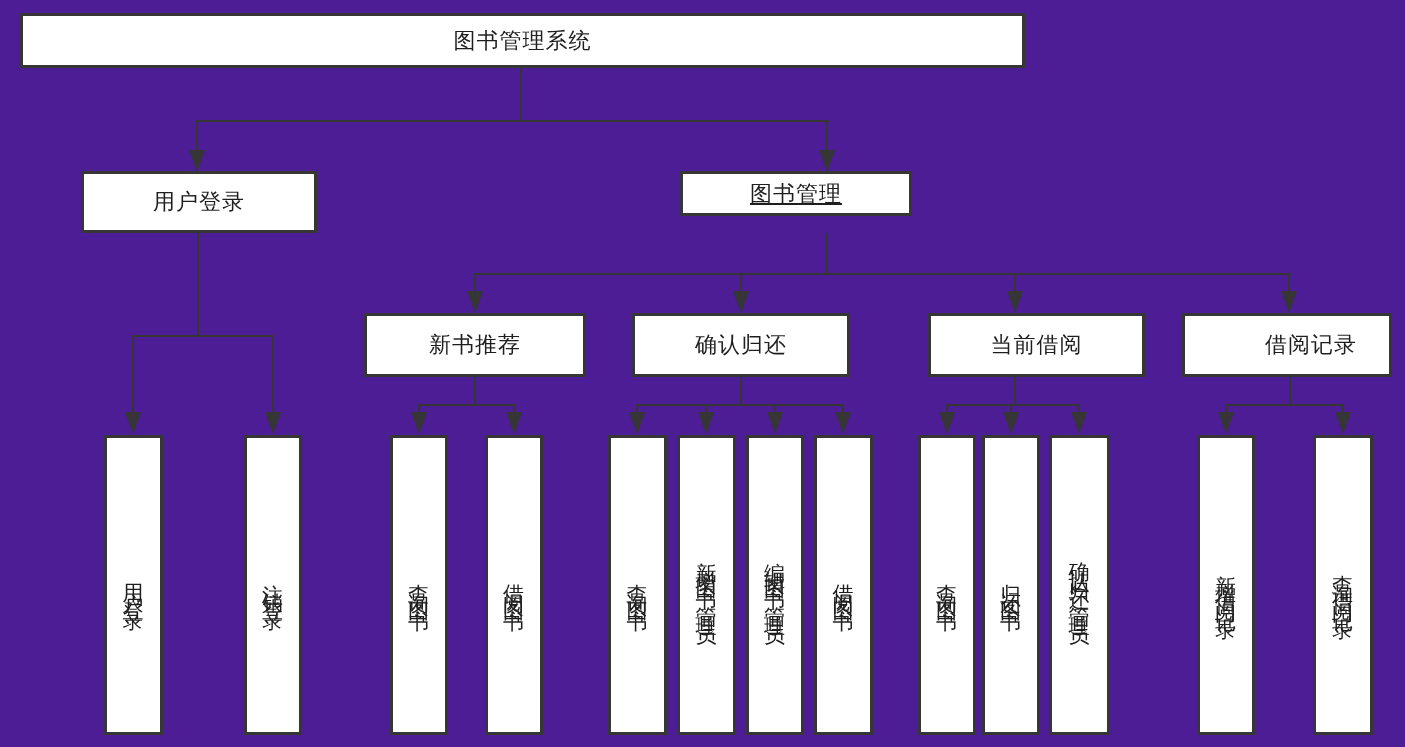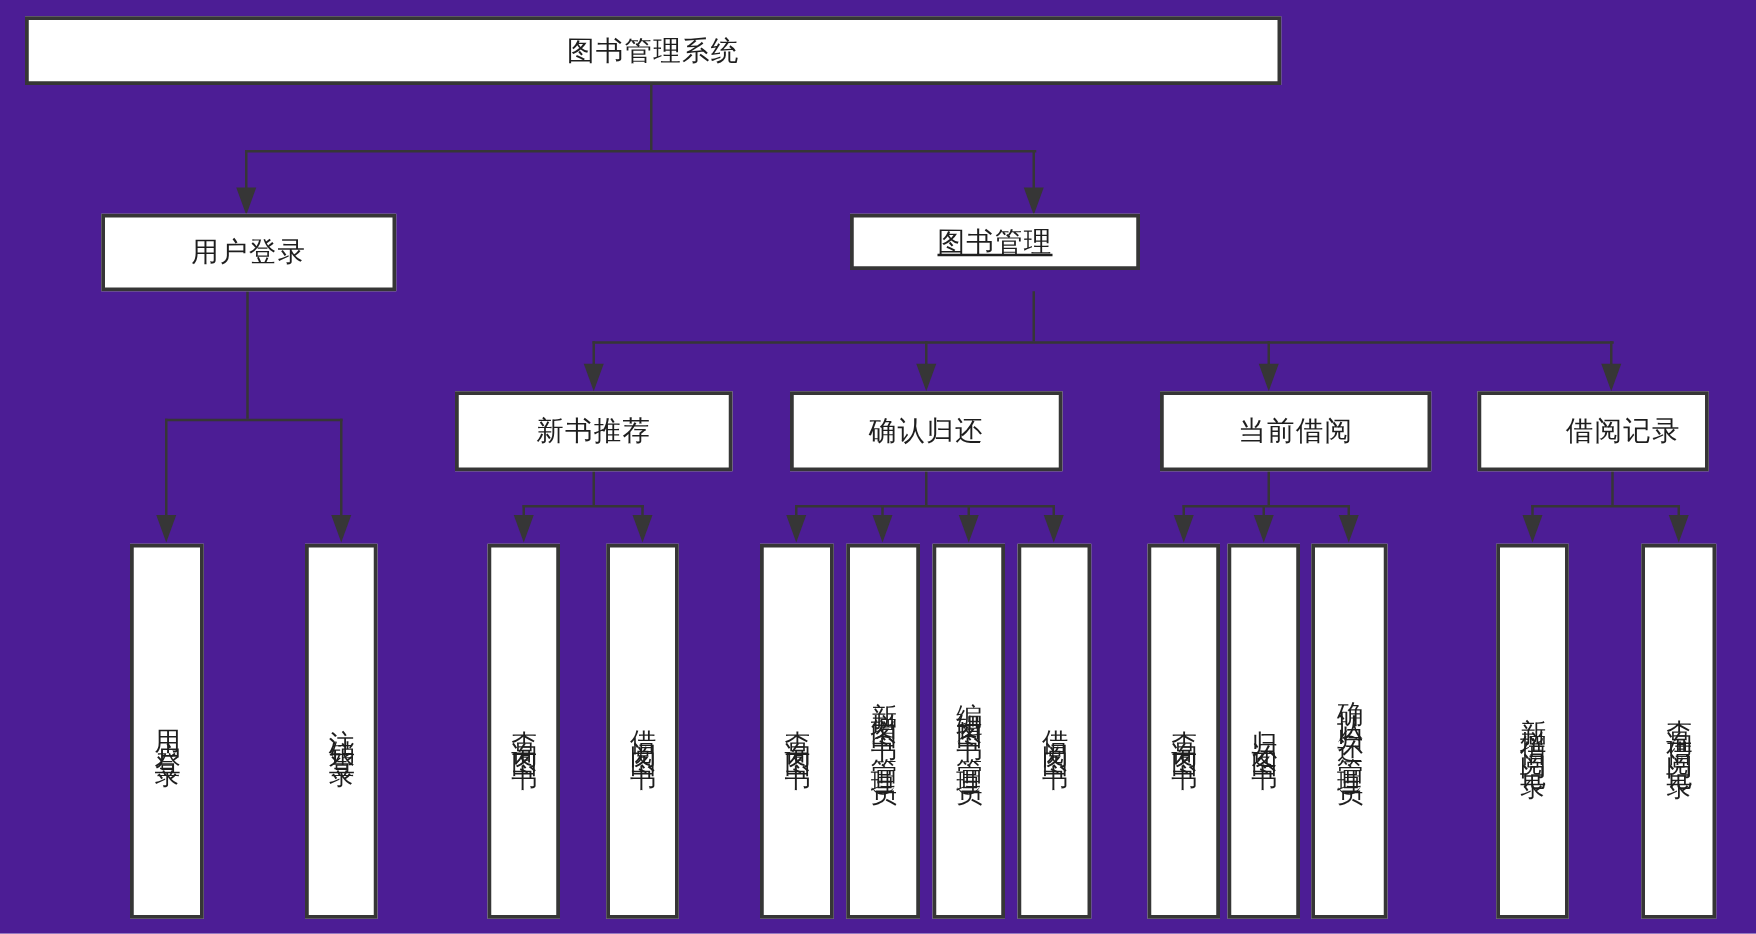--- a/index.html
+++ b/index.html
@@ -147,21 +147,21 @@
 
   <div class="hnode" style="left:364px; top:313px; width:222px; height:64px;text-align:right;">
     <span>新书推荐</span>
   </div>
   <div class="hnode" style="left:632px; top:313px; width:218px; height:64px;">
     <span>确认归还</span>
   </div>
   <div class="hnode" style="left:906px; top:313px; width:217px; height:64px;margin-left:22px;">
     <span>当前借阅</span>
   </div>
-  <div class="hnode" style="left:1182px; top:313px; width:185px; height:64px;padding-left:48px;">
+  <div class="hnode" style="left:1182px; top:313px; width:210px; height:64px;padding-left:48px;">
     <span>借阅记录</span>
   </div>
 
   <div class="vnode" style="left:104px; width:59px;">
     <span>用户登录</span>
   </div>
   <div class="vnode" style="left:244px; width:58px;">
     <span>注销登录</span>
   </div>
 

